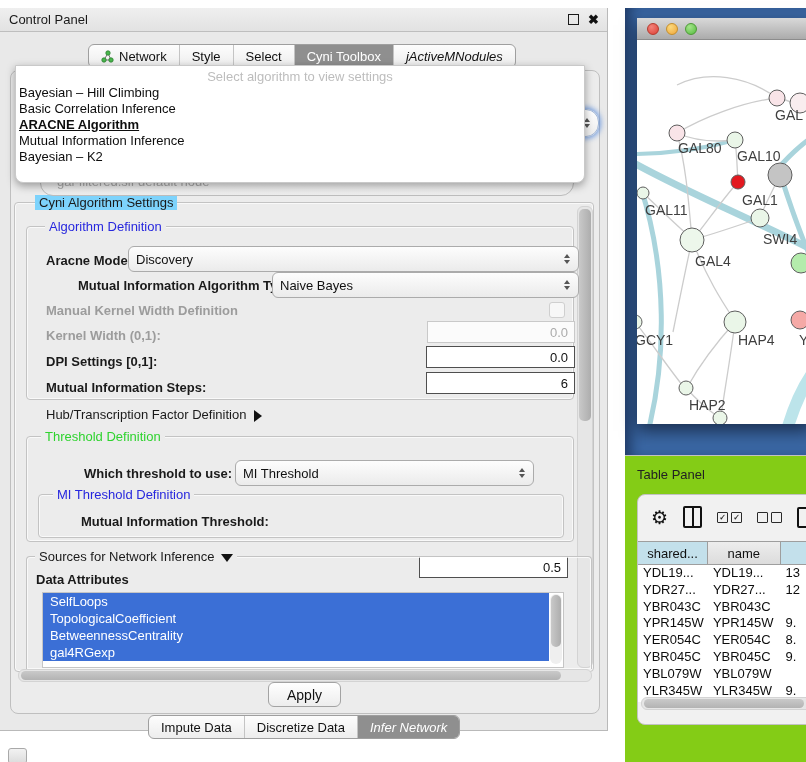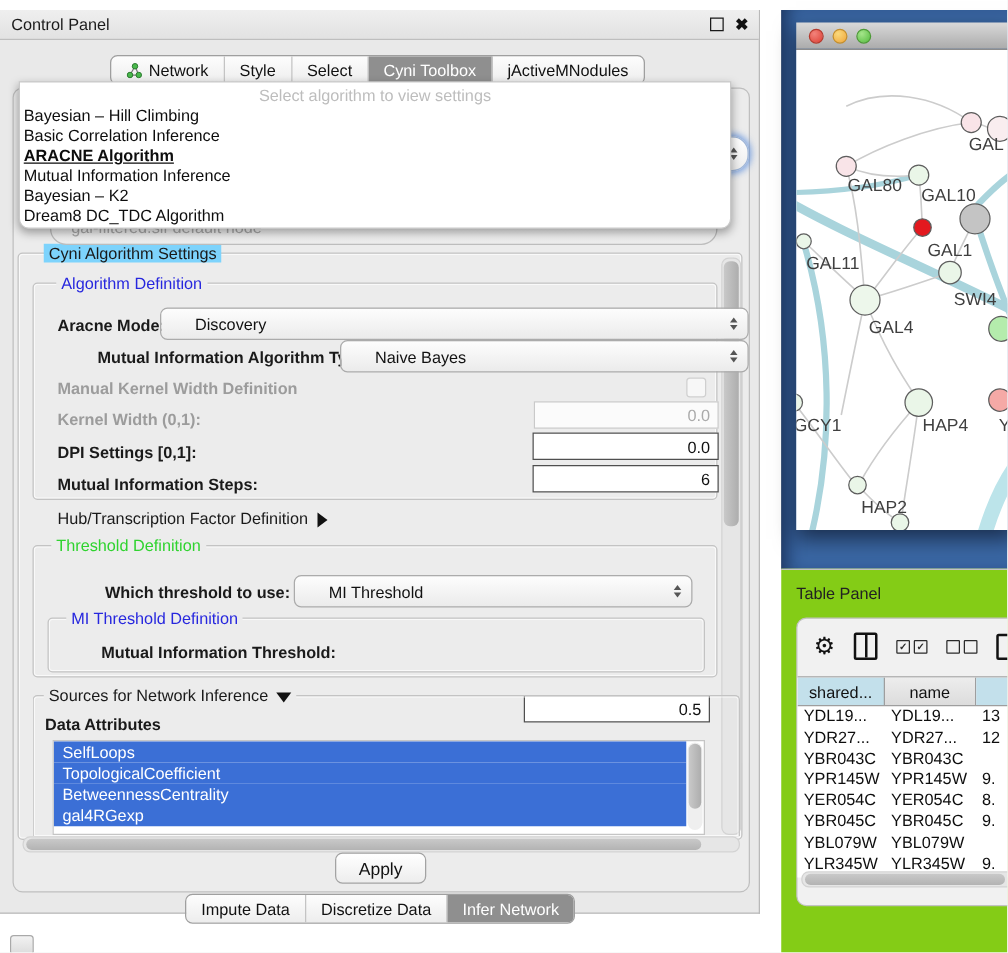--- a/index.html
+++ b/index.html
@@ -10,21 +10,21 @@
   .cp-window{position:absolute;left:0;top:8px;width:607px;height:722px;background:#E9E9E9;border-right:1px solid #B9B9B9;border-bottom:1px solid #B9B9B9;}
   .cp-titlebar{position:absolute;left:0;top:0;width:100%;height:23px;background:linear-gradient(#EFEFEF,#E2E2E2);border-bottom:1px solid #BEBEBE;display:flex;align-items:center;}
   .cp-title{font-size:13px;color:#1a1a1a;padding-left:9px;}
   .cp-btns{position:absolute;right:8px;top:0;height:23px;display:flex;align-items:center;gap:9px;}
   .float-ic{width:9px;height:9px;border:1.6px solid #1a1a1a;display:inline-block;}
   .close-ic{font-size:13px;font-weight:bold;color:#111;line-height:1;}
 
   
   .seg{position:absolute;display:flex;border:1px solid #9f9f9f;border-radius:6px;overflow:hidden;background:linear-gradient(#FDFDFD,#EDEDED);}
   .seg .segi{font-size:13px;color:#111;padding:3px 12px;border-right:1px solid #C4C4C4;display:flex;align-items:center;gap:5px;white-space:nowrap;}
-  .seg .segi:last-child{border-right:none;}
+  .seg .segi:last-child{border-right:none;font-style:italic;}
   .seg .segi.sel{background:#8F8F8F;color:#fff;}
   .top-tabs{left:88px;top:36px;height:22px;}
   .bot-tabs{left:148px;top:707px;height:22px;}
 
   
   .content-panel{position:absolute;left:10px;top:62px;width:588px;height:642px;background:#ECECEC;border:1px solid #BFBFBF;border-radius:8px;}
 
   
   .algo-combo{position:absolute;left:40px;top:101px;width:557px;height:26px;border-radius:13px;border:1px solid #9FB6D8;background:linear-gradient(#FFFFFF,#EDEDED);box-shadow:0 0 5px 2px rgba(90,140,220,.75);z-index:5;}
   .ghost-combo{position:absolute;left:40px;top:160px;width:532px;height:26px;border-radius:13px;border:1px solid #BDBDBD;background:linear-gradient(#FBFBFB,#ECECEC);z-index:4;}
@@ -38,21 +38,21 @@
 
   
   .grp{position:absolute;border:1px solid #C3C3C3;border-radius:4px;box-shadow:inset 0 0 0 1px rgba(255,255,255,.7);}
   .grp-title{position:absolute;top:-8px;font-size:13px;background:#ECECEC;padding:0 4px;white-space:nowrap;}
   .t-black{color:#1a1a1a;} .t-blue{color:#2727DE;} .t-green{color:#2FD32F;}
 
   .lbl{position:absolute;font-size:13px;color:#1a1a1a;font-weight:bold;white-space:nowrap;}
   .lbl.dim{color:#9C9C9C;}
   .lbl.plain{font-weight:normal;}
 
-  .combo{position:absolute;border:1px solid #ABABAB;border-radius:6px;background:linear-gradient(#FDFDFD,#EBEBEB);font-size:13px;color:#111;display:flex;align-items:center;padding-left:27px;}
+  .combo{position:absolute;border:1px solid #ABABAB;border-radius:6px;background:linear-gradient(#FDFDFD,#EBEBEB);font-size:13px;color:#111;display:flex;align-items:center;padding-left:7px;}
   .spin{position:absolute;right:8px;top:50%;transform:translateY(-50%);display:flex;flex-direction:column;gap:2px;}
   .spin i{display:block;width:0;height:0;border-left:3.5px solid transparent;border-right:3.5px solid transparent;}
   .spin .up{border-bottom:4.5px solid #555;}
   .spin .dn{border-top:4.5px solid #555;}
 
   .field{position:absolute;background:#fff;font-size:13px;color:#111;text-align:right;display:flex;align-items:center;justify-content:flex-end;padding-right:6px;}
   .field.strong{border:1.5px solid #4f4f4f;}
   .field.dim{border:1px solid #C9C9C9;color:#ABABAB;background:#FBFBFB;}
 
   .chk{position:absolute;width:14px;height:14px;border:1px solid #CFCFCF;border-radius:3px;background:#F7F7F7;}
@@ -162,21 +162,20 @@
     </div>
 
     <div class="dd-pop">
       <div class="dd-ph">Select algorithm to view settings</div>
       <div id="dd-list">
           <div class="dd-item">Bayesian – Hill Climbing</div>
           <div class="dd-item">Basic Correlation Inference</div>
           <div class="dd-item bold">ARACNE Algorithm</div>
           <div class="dd-item">Mutual Information Inference</div>
           <div class="dd-item">Bayesian – K2</div>
-          <div class="dd-item">Dream8 DC_TDC Algorithm</div>
         </div>
     </div>
 
     <div class="grp" style="left:14px;top:194px;width:578px;height:468px;background:#ECECEC;">
       <span class="grp-title t-black" style="left:20px;background:#7dd3fc;">Cyni Algorithm Settings</span>
     </div>
 
     <div class="vsb" style="left:577px;top:198px;width:14px;height:460px;">
       <div class="thumb" style="top:2px;height:212px;"></div>
     </div>

